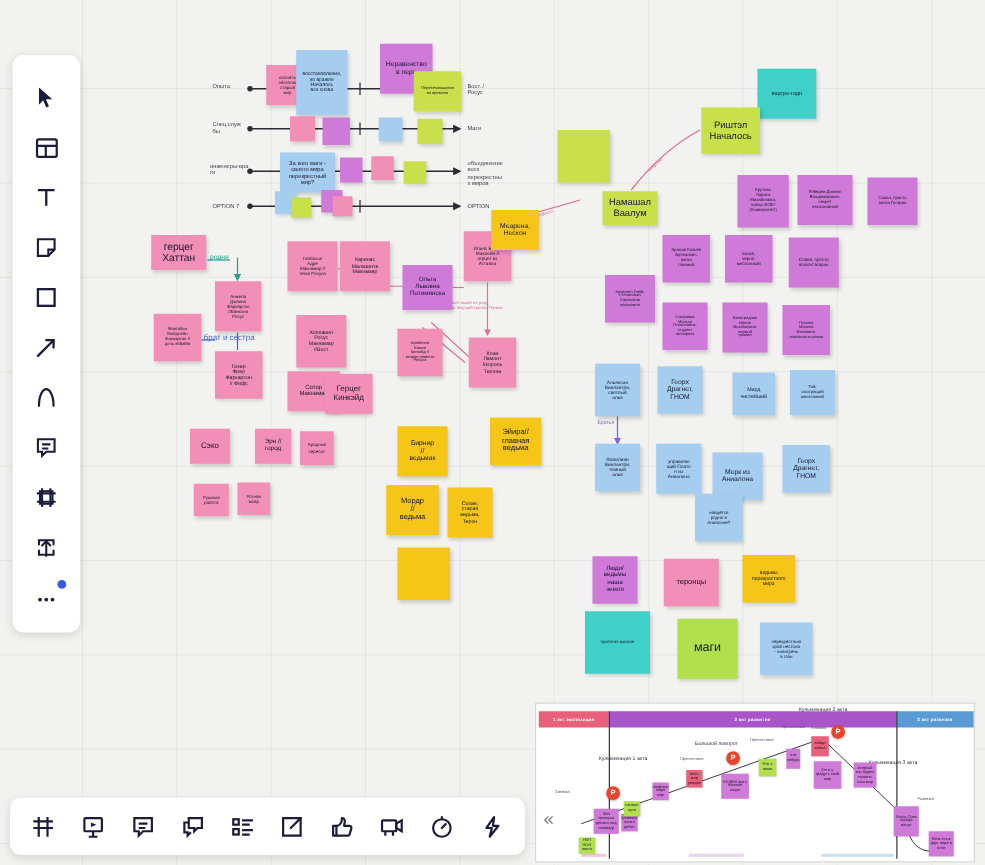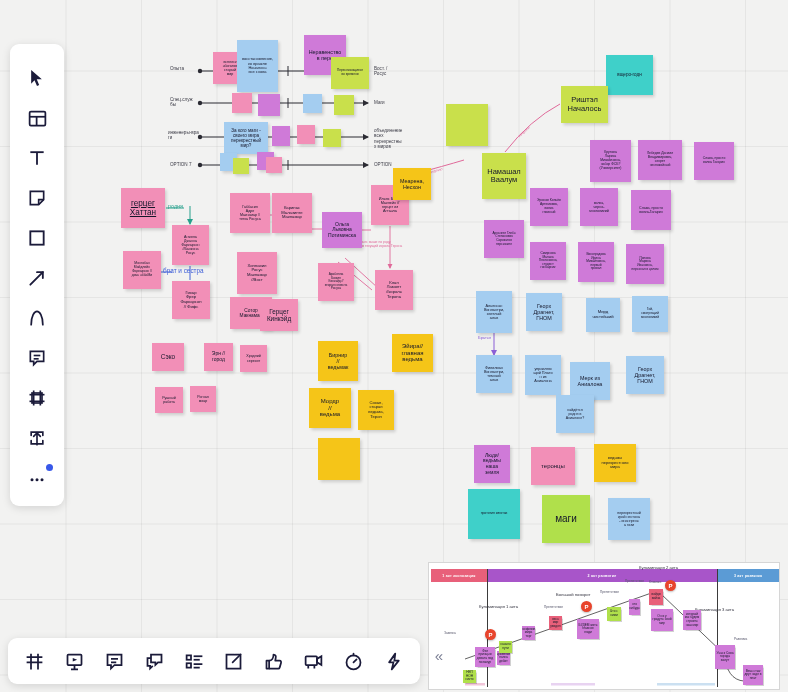--- a/index.html
+++ b/index.html
@@ -215,21 +215,21 @@
       <div class="note" style="left: 297px; top: 125px; width: 18px; height: 19px; background: rgb(242, 143, 183); font-size: 4px;"></div>
       <div class="note" style="left: 323px; top: 129px; width: 18px; height: 18px; background: rgb(201, 224, 75); font-size: 4px;"></div>
       <div class="note" style="left: 220px; top: 153px; width: 17px; height: 18px; background: rgb(164, 205, 240); font-size: 4px;"></div>
       <div class="note" style="left: 233px; top: 158px; width: 16px; height: 16px; background: rgb(201, 224, 75); font-size: 4px;"></div>
       <div class="note" style="left: 257px; top: 152px; width: 17px; height: 18px; background: rgb(207, 122, 216); font-size: 4px;"></div>
       <div class="note" style="left: 266px; top: 157px; width: 16px; height: 16px; background: rgb(242, 143, 183); font-size: 4px;"></div>
       <div class="note" style="left: 446px; top: 104px; width: 42px; height: 42px; background: rgb(201, 224, 75); font-size: 4px;"></div>
       <div class="note" style="left: 606px; top: 55px; width: 47px; height: 40px; background: rgb(63, 208, 201); font-size: 4.6px;">вщеро-годн</div>
       <div class="note" style="left: 561px; top: 86px; width: 47px; height: 37px; background: rgb(201, 224, 75); font-size: 7.5px;">Риштэл
 Началось</div>
-      <div class="note" style="left: 482px; top: 153px; width: 44px; height: 46px; background: rgb(201, 224, 75); font-size: 7.5px; text-align: center;">Намашал
+      <div class="note" style="left: 482px; top: 153px; width: 44px; height: 27px; background: rgb(201, 224, 75); font-size: 7.5px; text-align: center;">Намашал
 Ваалум</div>
       <div class="note" style="left: 590px; top: 140px; width: 41px; height: 42px; background: rgb(207, 122, 216); font-size: 3.4px;">Крутова
 Лариса
 Михайловна,
 набор ФСБ?
 (Университет)</div>
       <div class="note" style="left: 638px; top: 140px; width: 44px; height: 40px; background: rgb(207, 122, 216); font-size: 3.4px;">Лебедев Даниил
 Владимирович,
 секрет
 неспокойный</div>
@@ -283,21 +283,21 @@
 н из
 Аниалона</div>
       <div class="note" style="left: 570px; top: 362px; width: 40px; height: 38px; background: rgb(164, 205, 240); font-size: 5.4px;">Мерк из
 Аниалона</div>
       <div class="note" style="left: 626px; top: 356px; width: 38px; height: 38px; background: rgb(164, 205, 240); font-size: 5.4px;">Георх
 Драгнет,
 ГНОМ</div>
       <div class="note" style="left: 556px; top: 395px; width: 38px; height: 38px; background: rgb(164, 205, 240); font-size: 3.6px;">найдётся
 родня в
 Аниалоне?</div>
-      <div class="note" style="left: 121px; top: 188px; width: 44px; height: 40px; background: rgb(242, 143, 183); font-size: 8.2px; text-decoration: underline;">герцег
+      <div class="note" style="left: 121px; top: 188px; width: 44px; height: 28px; background: rgb(242, 143, 183); font-size: 8.2px;">герцег
 Хаттан</div>
       <div class="note" style="left: 172px; top: 225px; width: 37px; height: 40px; background: rgb(242, 143, 183); font-size: 3.6px;">Анжела
 Джанна
 Фаркарсон
 //Банкона
 Росус</div>
       <div class="note" style="left: 123px; top: 251px; width: 38px; height: 38px; background: rgb(242, 143, 183); font-size: 3.4px;">Монгобан
 Майдлейн
 Фаркарсон //
 дочь эббаМи</div>

